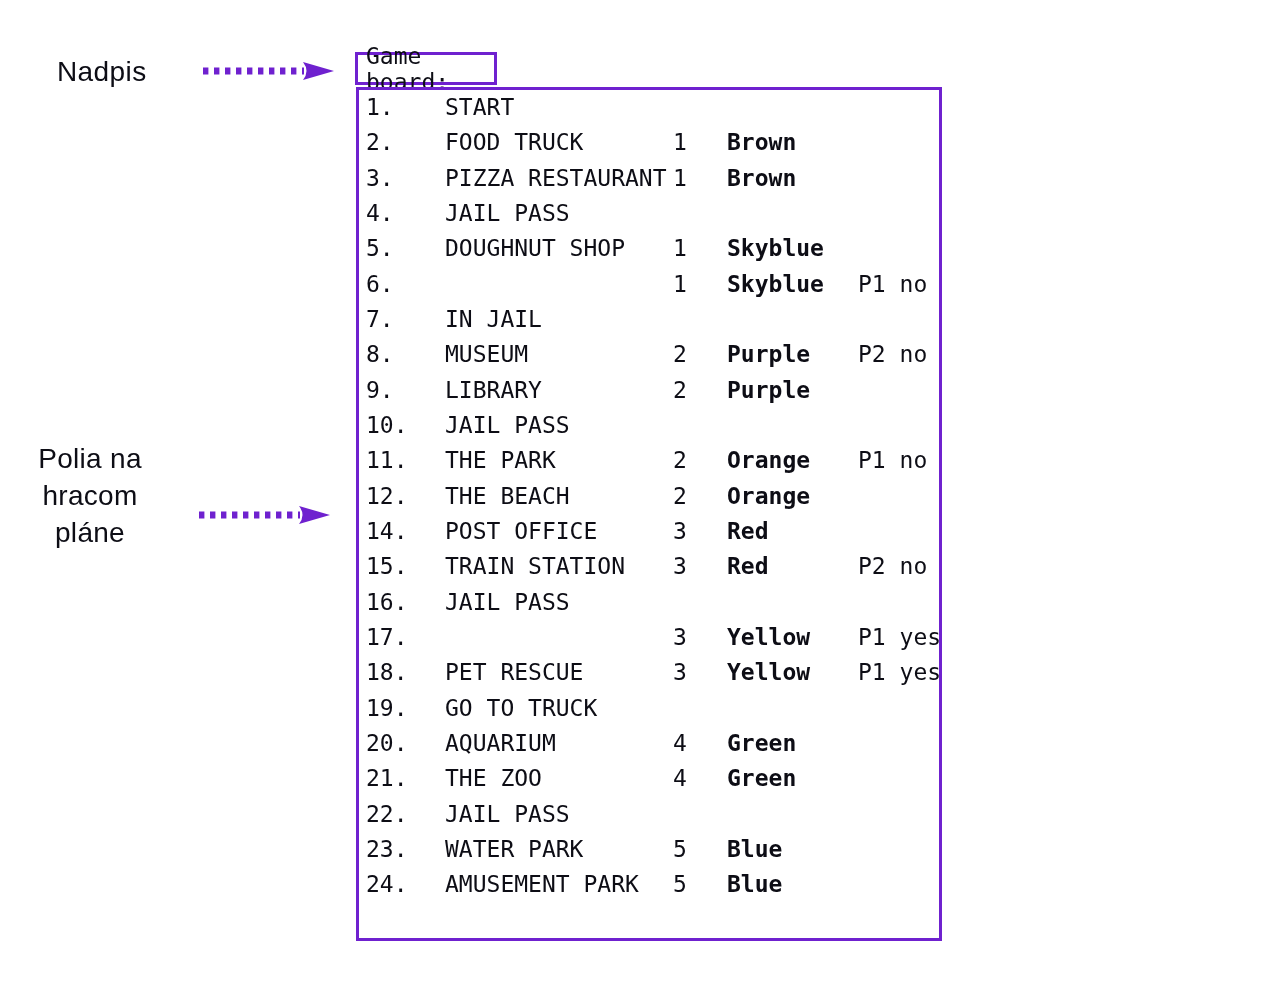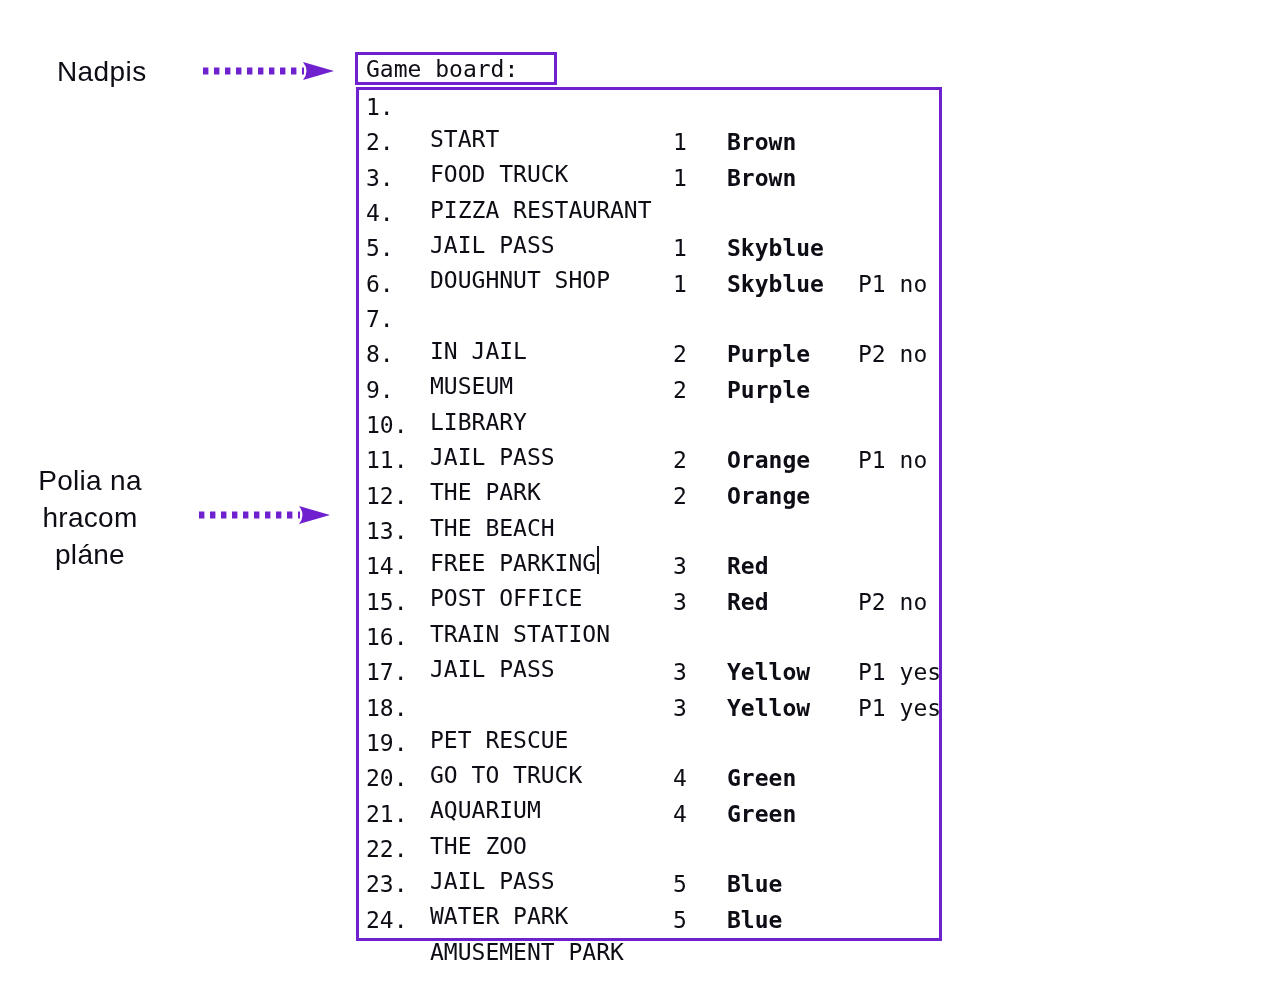--- a/index.html
+++ b/index.html
@@ -7,50 +7,50 @@
     width:1282px;height:991px;position:relative;background:#ffffff;
     font-family:"Liberation Sans",sans-serif;color:#0d0d15;overflow:hidden;
   }
   .mono{font-family:"DejaVu Sans Mono","Liberation Mono",monospace;}
 
   
   .ann-heading{
     position:absolute;left:57px;top:56px;font-size:28px;letter-spacing:.4px;
   }
   .ann-fields{
-    position:absolute;left:18px;top:462px;width:144px;text-align:center;
+    position:absolute;left:18px;top:440px;width:144px;text-align:center;
     font-size:28px;line-height:37px;letter-spacing:.3px;
   }
 
   
   .arrow{position:absolute;width:136px;height:20px;}
   .arrow-1{left:200px;top:61px;}
   .arrow-2{left:196px;top:505px;}
 
   
   .title-box{
-    position:absolute;left:355px;top:52px;width:202px;height:33px;
+    position:absolute;left:355px;top:52px;width:142px;height:33px;
     box-sizing:border-box;border:3px solid var(--accent);
     display:flex;align-items:center;padding-left:8px;
     font-size:23px;
   }
 
   
   .board-box{
     position:absolute;left:356px;top:87px;width:586px;height:854px;
     box-sizing:border-box;border:3px solid var(--accent);
     background:#ffffff;
   }
   .board-row{
     position:relative;height:35.33px;line-height:35.33px;font-size:23px;
     white-space:pre;
   }
   .board-row span{position:absolute;top:0;}
   .c-num{left:7px;}
-  .c-name{left:71px;margin-top:32px;}
+  .c-name{left:86px;}
   .c-group{left:314px;}
   .c-color{left:368px;font-weight:bold;}
   .c-player{left:499px;}
   .caret{
     position:absolute;left:calc(100% + 1px);top:4px;width:2px;height:28px;
     background:#15151c;
   }
 </style>
 </head>
 <body style="color: rgb(13, 13, 21);">
@@ -167,27 +167,20 @@
   </div>
 
   <div class="board-row">
     <span class="c-num">12.</span>
     <span class="c-name">THE BEACH</span>
     <span class="c-group">2</span>
     <span class="c-color">Orange</span>
     <span class="c-player"></span>
   </div>
 
-  <div class="board-row">
-    <span class="c-num">13.</span>
-    <span class="c-name">FREE PARKING<span class="caret"></span></span>
-    <span class="c-group"></span>
-    <span class="c-color"></span>
-    <span class="c-player"></span>
-  </div>
 
   <div class="board-row">
     <span class="c-num">14.</span>
     <span class="c-name">POST OFFICE</span>
     <span class="c-group">3</span>
     <span class="c-color">Red</span>
     <span class="c-player"></span>
   </div>
 
   <div class="board-row">

